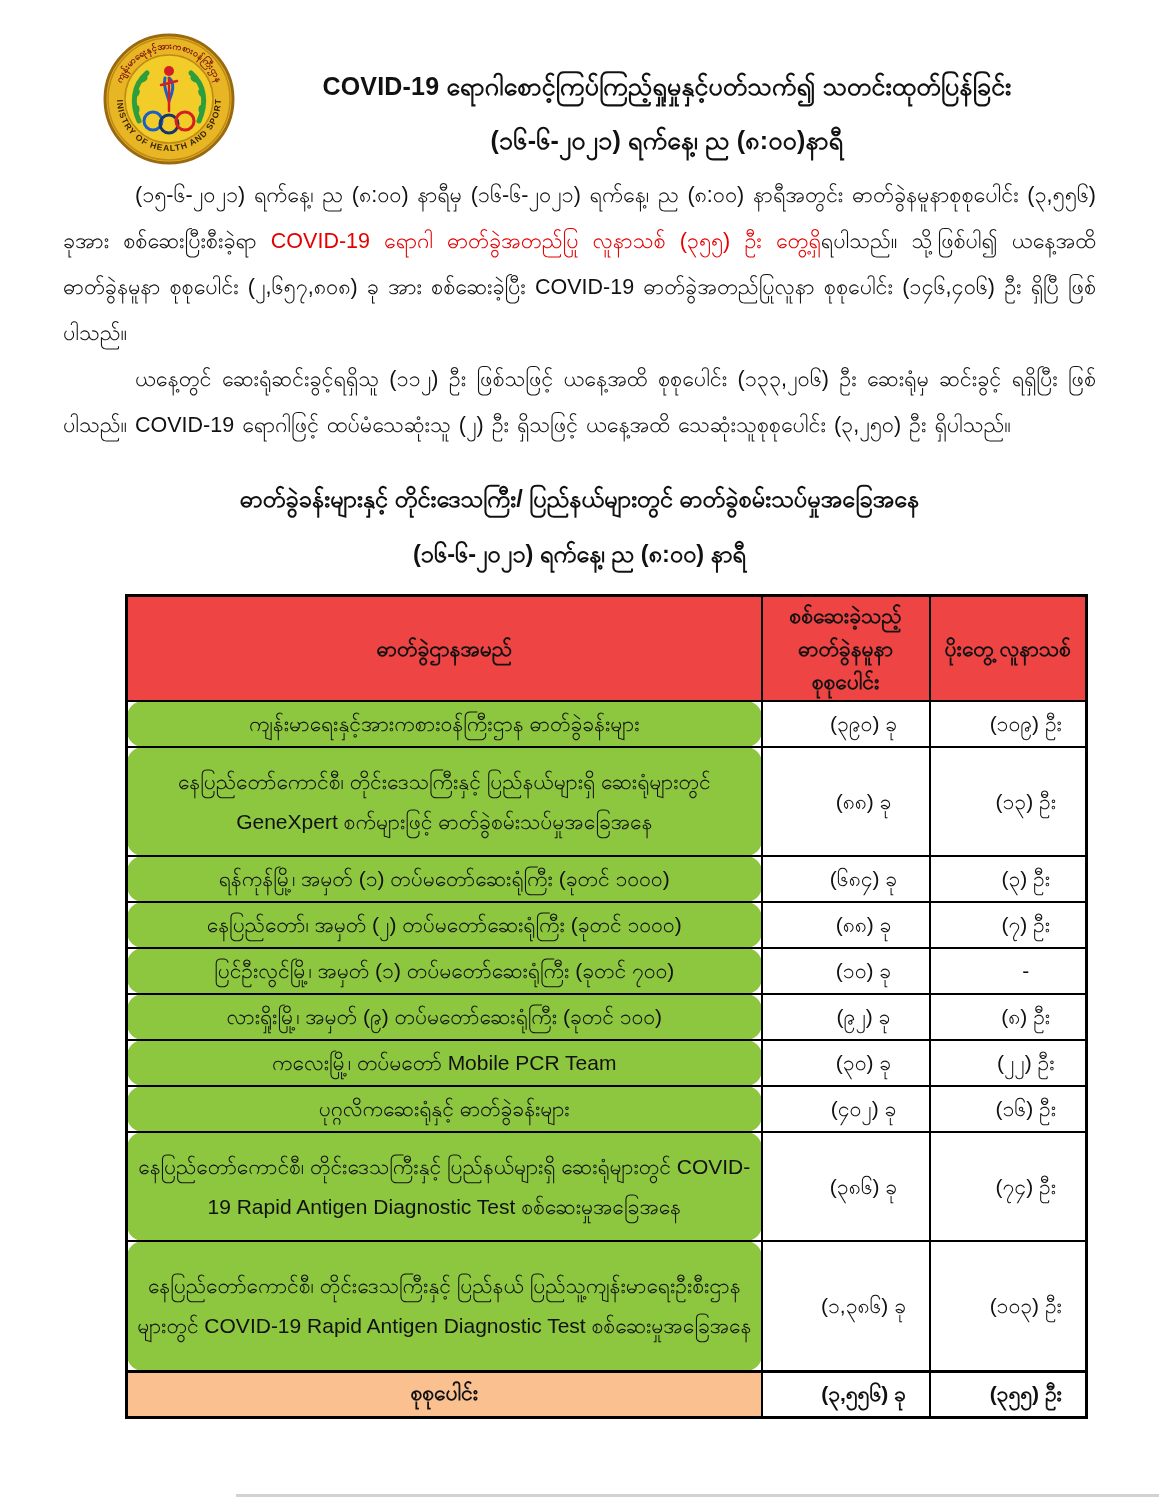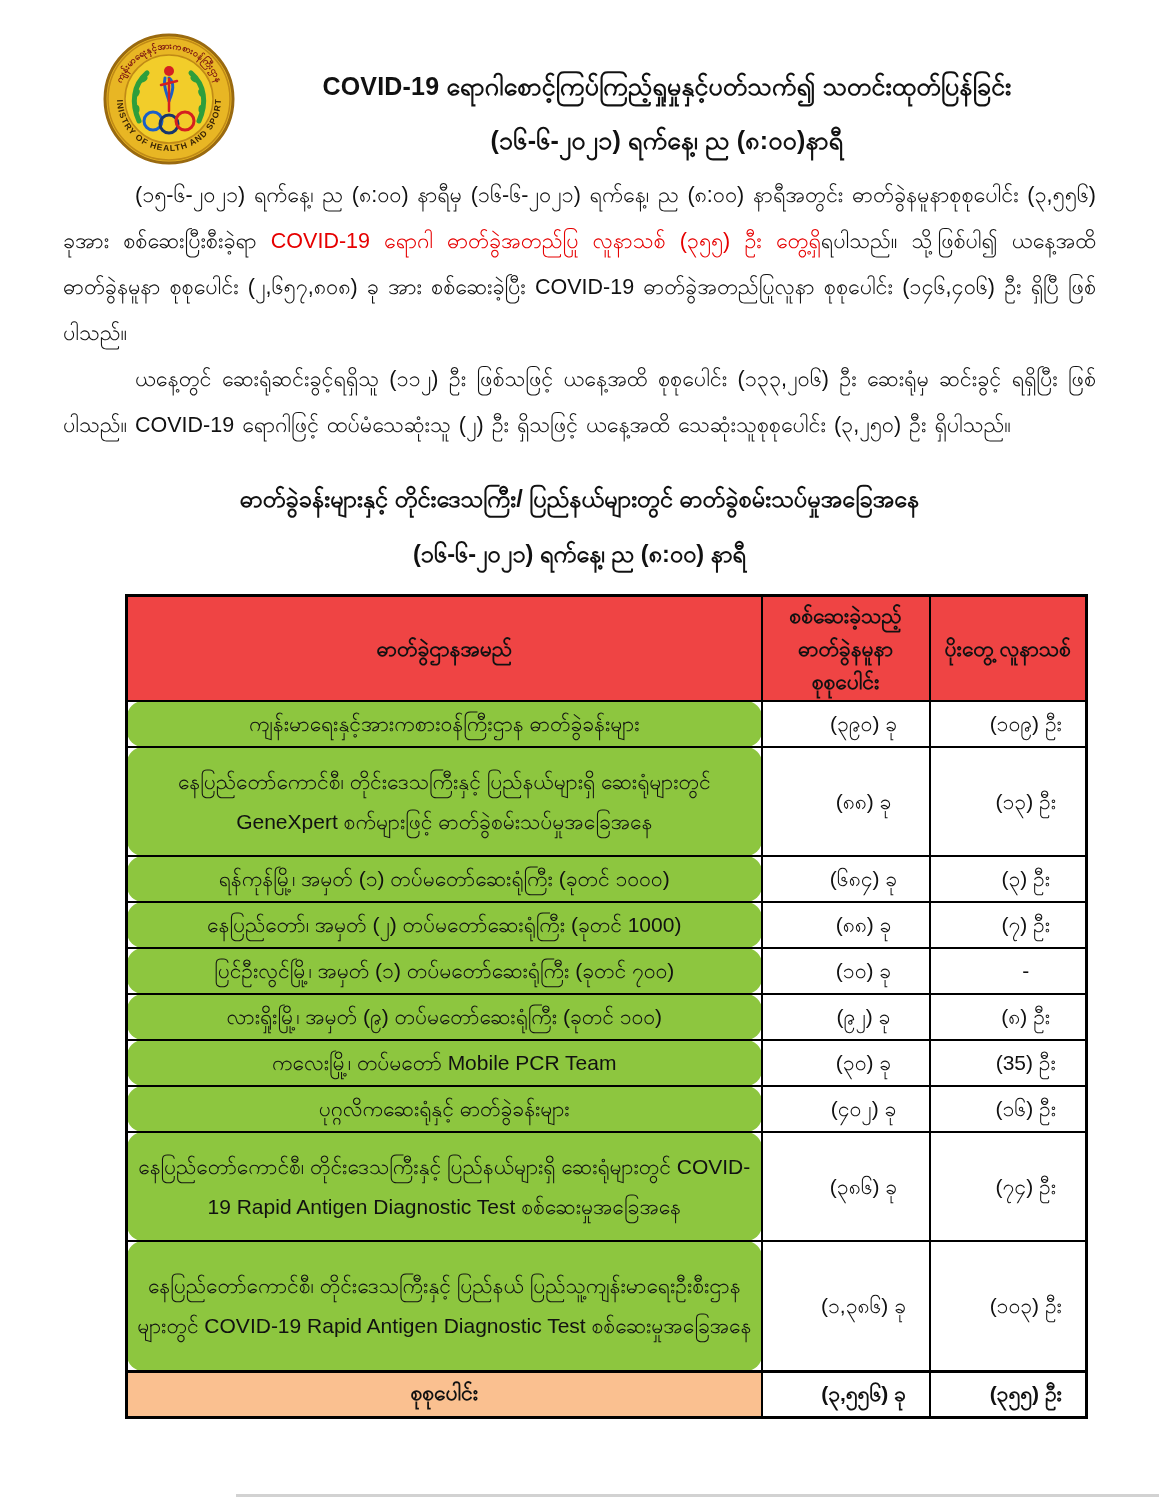--- a/index.html
+++ b/index.html
@@ -133,38 +133,38 @@
         <td class="lab-name">နေပြည်တော်ကောင်စီ၊ တိုင်းဒေသကြီးနှင့် ပြည်နယ်များရှိ ဆေးရုံများတွင် GeneXpert စက်များဖြင့် ဓာတ်ခွဲစမ်းသပ်မှုအခြေအနေ</td>
         <td class="num-cell">(၈၈) ခု</td>
         <td class="num-cell">(၁၃) ဦး</td>
       </tr>
       <tr class="h1">
         <td class="lab-name">ရန်ကုန်မြို့၊ အမှတ် (၁) တပ်မတော်ဆေးရုံကြီး (ခုတင် ၁၀၀၀)</td>
         <td class="num-cell">(၆၈၄) ခု</td>
         <td class="num-cell">(၃) ဦး</td>
       </tr>
       <tr class="h1">
-        <td class="lab-name">နေပြည်တော်၊ အမှတ် (၂) တပ်မတော်ဆေးရုံကြီး (ခုတင် 1000)</td>
+        <td class="lab-name">နေပြည်တော်၊ အမှတ် (၂) တပ်မတော်ဆေးရုံကြီး (ခုတင် ၁၀၀၀)</td>
         <td class="num-cell">(၈၈) ခု</td>
         <td class="num-cell">(၇) ဦး</td>
       </tr>
       <tr class="h1">
         <td class="lab-name">ပြင်ဦးလွင်မြို့၊ အမှတ် (၁) တပ်မတော်ဆေးရုံကြီး (ခုတင် ၇၀၀)</td>
         <td class="num-cell">(၁၀) ခု</td>
         <td class="num-cell">-</td>
       </tr>
       <tr class="h1">
         <td class="lab-name">လားရှိုးမြို့၊ အမှတ် (၉) တပ်မတော်ဆေးရုံကြီး (ခုတင် ၁၀၀)</td>
         <td class="num-cell">(၉၂) ခု</td>
         <td class="num-cell">(၈) ဦး</td>
       </tr>
       <tr class="h1">
         <td class="lab-name">ကလေးမြို့၊ တပ်မတော် Mobile PCR Team</td>
         <td class="num-cell">(၃၀) ခု</td>
-        <td class="num-cell">(35) ဦး</td>
+        <td class="num-cell">(၂၂) ဦး</td>
       </tr>
       <tr class="h1">
         <td class="lab-name">ပုဂ္ဂလိကဆေးရုံနှင့် ဓာတ်ခွဲခန်းများ</td>
         <td class="num-cell">(၄၀၂) ခု</td>
         <td class="num-cell">(၁၆) ဦး</td>
       </tr>
       <tr class="h2">
         <td class="lab-name">နေပြည်တော်ကောင်စီ၊ တိုင်းဒေသကြီးနှင့် ပြည်နယ်များရှိ ဆေးရုံများတွင် COVID-19 Rapid Antigen Diagnostic Test စစ်ဆေးမှုအခြေအနေ</td>
         <td class="num-cell">(၃၈၆) ခု</td>
         <td class="num-cell">(၇၄) ဦး</td>

